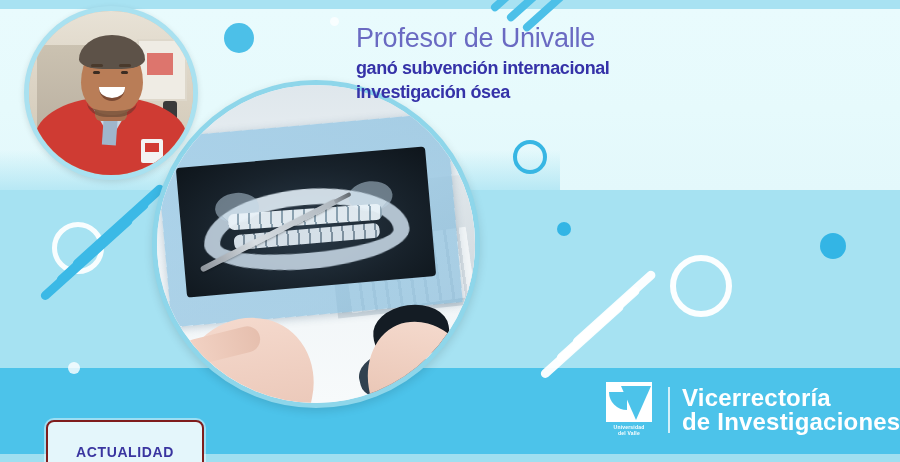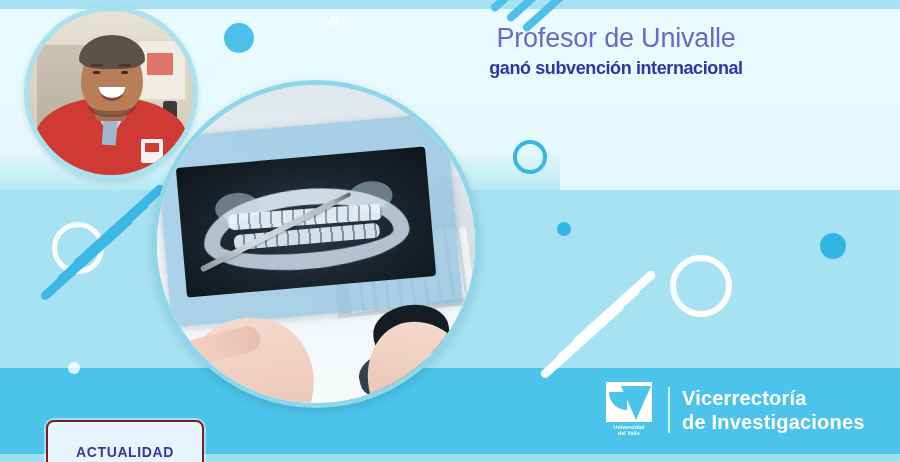--- a/index.html
+++ b/index.html
@@ -288,21 +288,21 @@
   }
   .xray .glove-dark2{
     position:absolute;right:46px;bottom:6px;width:70px;height:46px;
     background:#1c2c3c;border-radius:44%;
     transform:rotate(-14deg);opacity:.9;
   }
 
   
   .headline{
     position:absolute;right:24px;top:22px;width:520px;
-    text-align:center;
+    text-align:left;
     line-height:1.02;
   }
   .headline .l{
     display:block;
     font-family:"Liberation Sans", sans-serif;
     font-size:27px;
     color:#6a6ac2;
     letter-spacing:-0.2px;
     padding:3px 0;
     white-space:nowrap;
@@ -366,21 +366,21 @@
     color:#ffffff;font-weight:bold;letter-spacing:.2px;
   }
   .uv-logo .txt b{display:block;font-weight:bold;}
   .divider{
     width:2px;height:46px;background:rgba(255,255,255,.75);
   }
   .lockup-text{
     color:#ffffff;
     font-family:"Liberation Sans", sans-serif;
     font-weight:bold;
-    font-size:20px;
+    font-size:24px;
     line-height:24px;
     letter-spacing:.2px;
   }
   .lockup-text span{display:block;white-space:nowrap;}
 </style>
 </head>
 <body>
 
 <div class="banner">
 
@@ -456,20 +456,21 @@
     <div class="brow r"></div>
     <div class="eye l"></div>
     <div class="eye r"></div>
     <div class="beard"></div>
     <div class="smile"></div>
   </div>
 
   <div class="headline">
     <span class="l">Profesor de Univalle</span>
     <span class="b">ganó subvención internacional</span>
+    <span class="b">investigación ósea</span>
   </div>
 
   <div class="badge">
     <span>ACTUALIDAD</span>
   </div>
 
   <div class="lockup">
     <div class="uv-logo">
       <div class="sq"></div>
       <div class="arc"></div>

